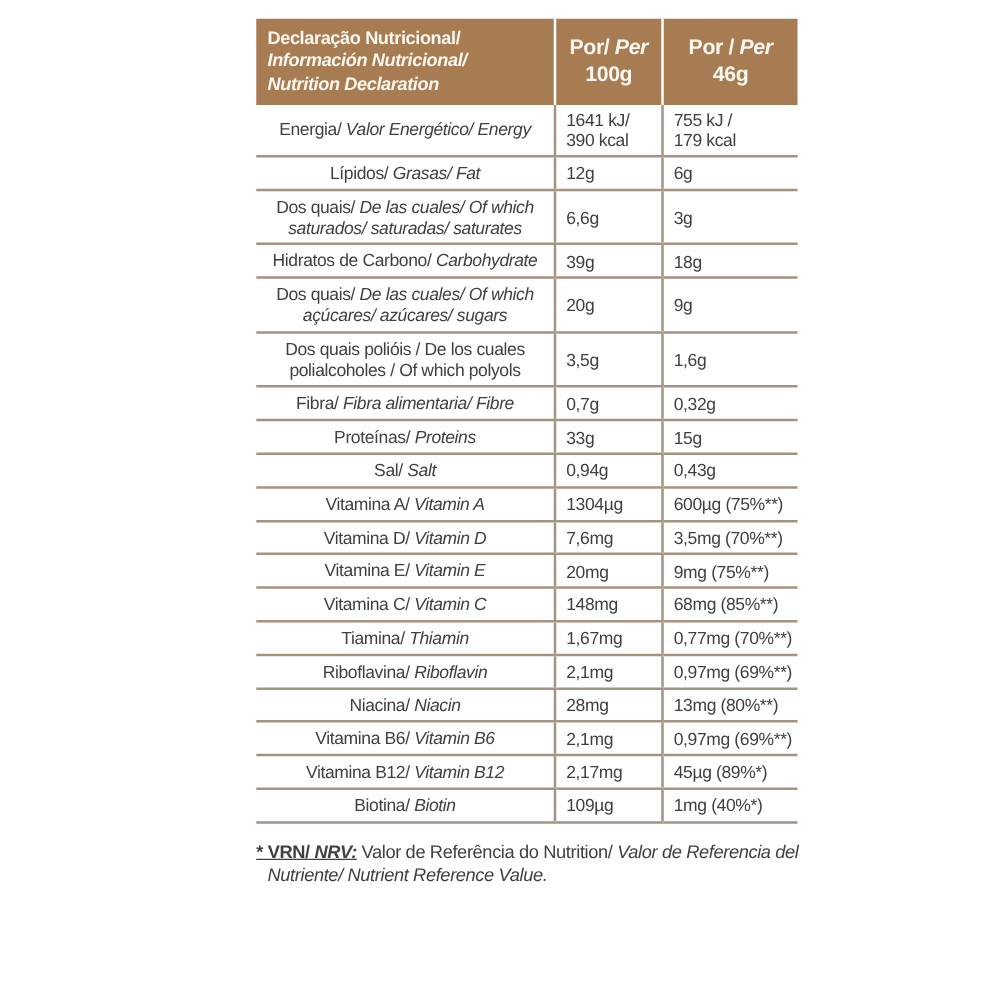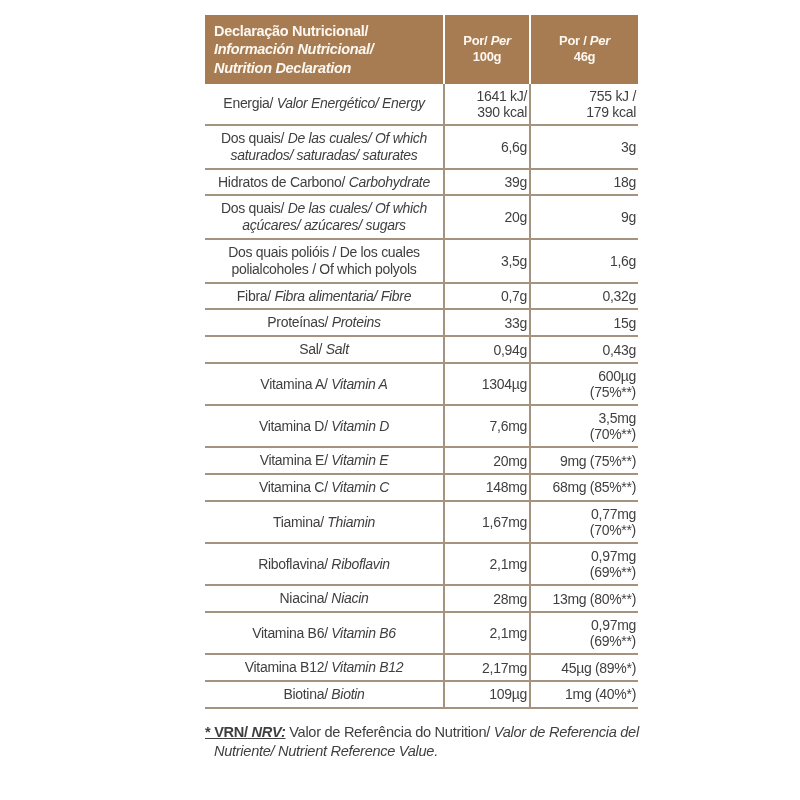--- a/index.html
+++ b/index.html
@@ -26,42 +26,42 @@
     vertical-align: middle;
   }
   th.h-title {
     text-align: left;
     padding: 7px 9px;
     font-size: 14.5px;
     line-height: 1.26;
   }
   th.h-col {
     text-align: center;
-    font-size: 13px;
+    font-size: 17px;
     line-height: 1.3;
     border-left: 2px solid #ffffff;
     padding: 4px 2px;
   }
   .i { font-style: italic; }
   .u { font-style: normal; }
   .b { font-weight: bold; text-decoration: underline; }
   tbody td {
     border-bottom: 2px solid var(--border, #a6937f);
     padding: 4px 7px;
     font-size: 14px;
     line-height: 1.2;
     vertical-align: middle;
   }
   td.label { text-align: center; }
   td.val {
-    text-align: right;
+    text-align: left;
     white-space: pre-line;
     border-left: 2px solid var(--border, #a6937f);
     line-height: 1.15;
-    padding-left: 20px; padding-right: 2px;
+    padding-left: 8px; padding-right: 2px;
   }
   .footnote {
     margin-top: 14px;
     font-size: 14.6px;
     line-height: 1.32;
     padding-left: 9px;
     text-indent: -9px;
     letter-spacing: -0.3px;
     width: 438px;
   }
@@ -95,20 +95,25 @@
     </thead>
     <tbody id="tbody">
         <tr>
           <td class="label"><span class="u">Energia/</span><span class="i"> Valor Energético/ Energy</span></td>
           <td class="val">1641 kJ/
 390 kcal</td>
           <td class="val">755 kJ /
 179 kcal</td>
         </tr>
         <tr>
+          <td class="label"><span class="u">Lípidos/</span><span class="i"> Grasas/ Fat</span></td>
+          <td class="val">12g</td>
+          <td class="val">6g</td>
+        </tr>
+        <tr>
           <td class="label"><span class="u">Dos quais/</span><span class="i"> De las cuales/ Of which saturados/ saturadas/ saturates</span></td>
           <td class="val">6,6g</td>
           <td class="val">3g</td>
         </tr>
         <tr>
           <td class="label"><span class="u">Hidratos de Carbono/</span><span class="i"> Carbohydrate</span></td>
           <td class="val">39g</td>
           <td class="val">18g</td>
         </tr>
         <tr>

